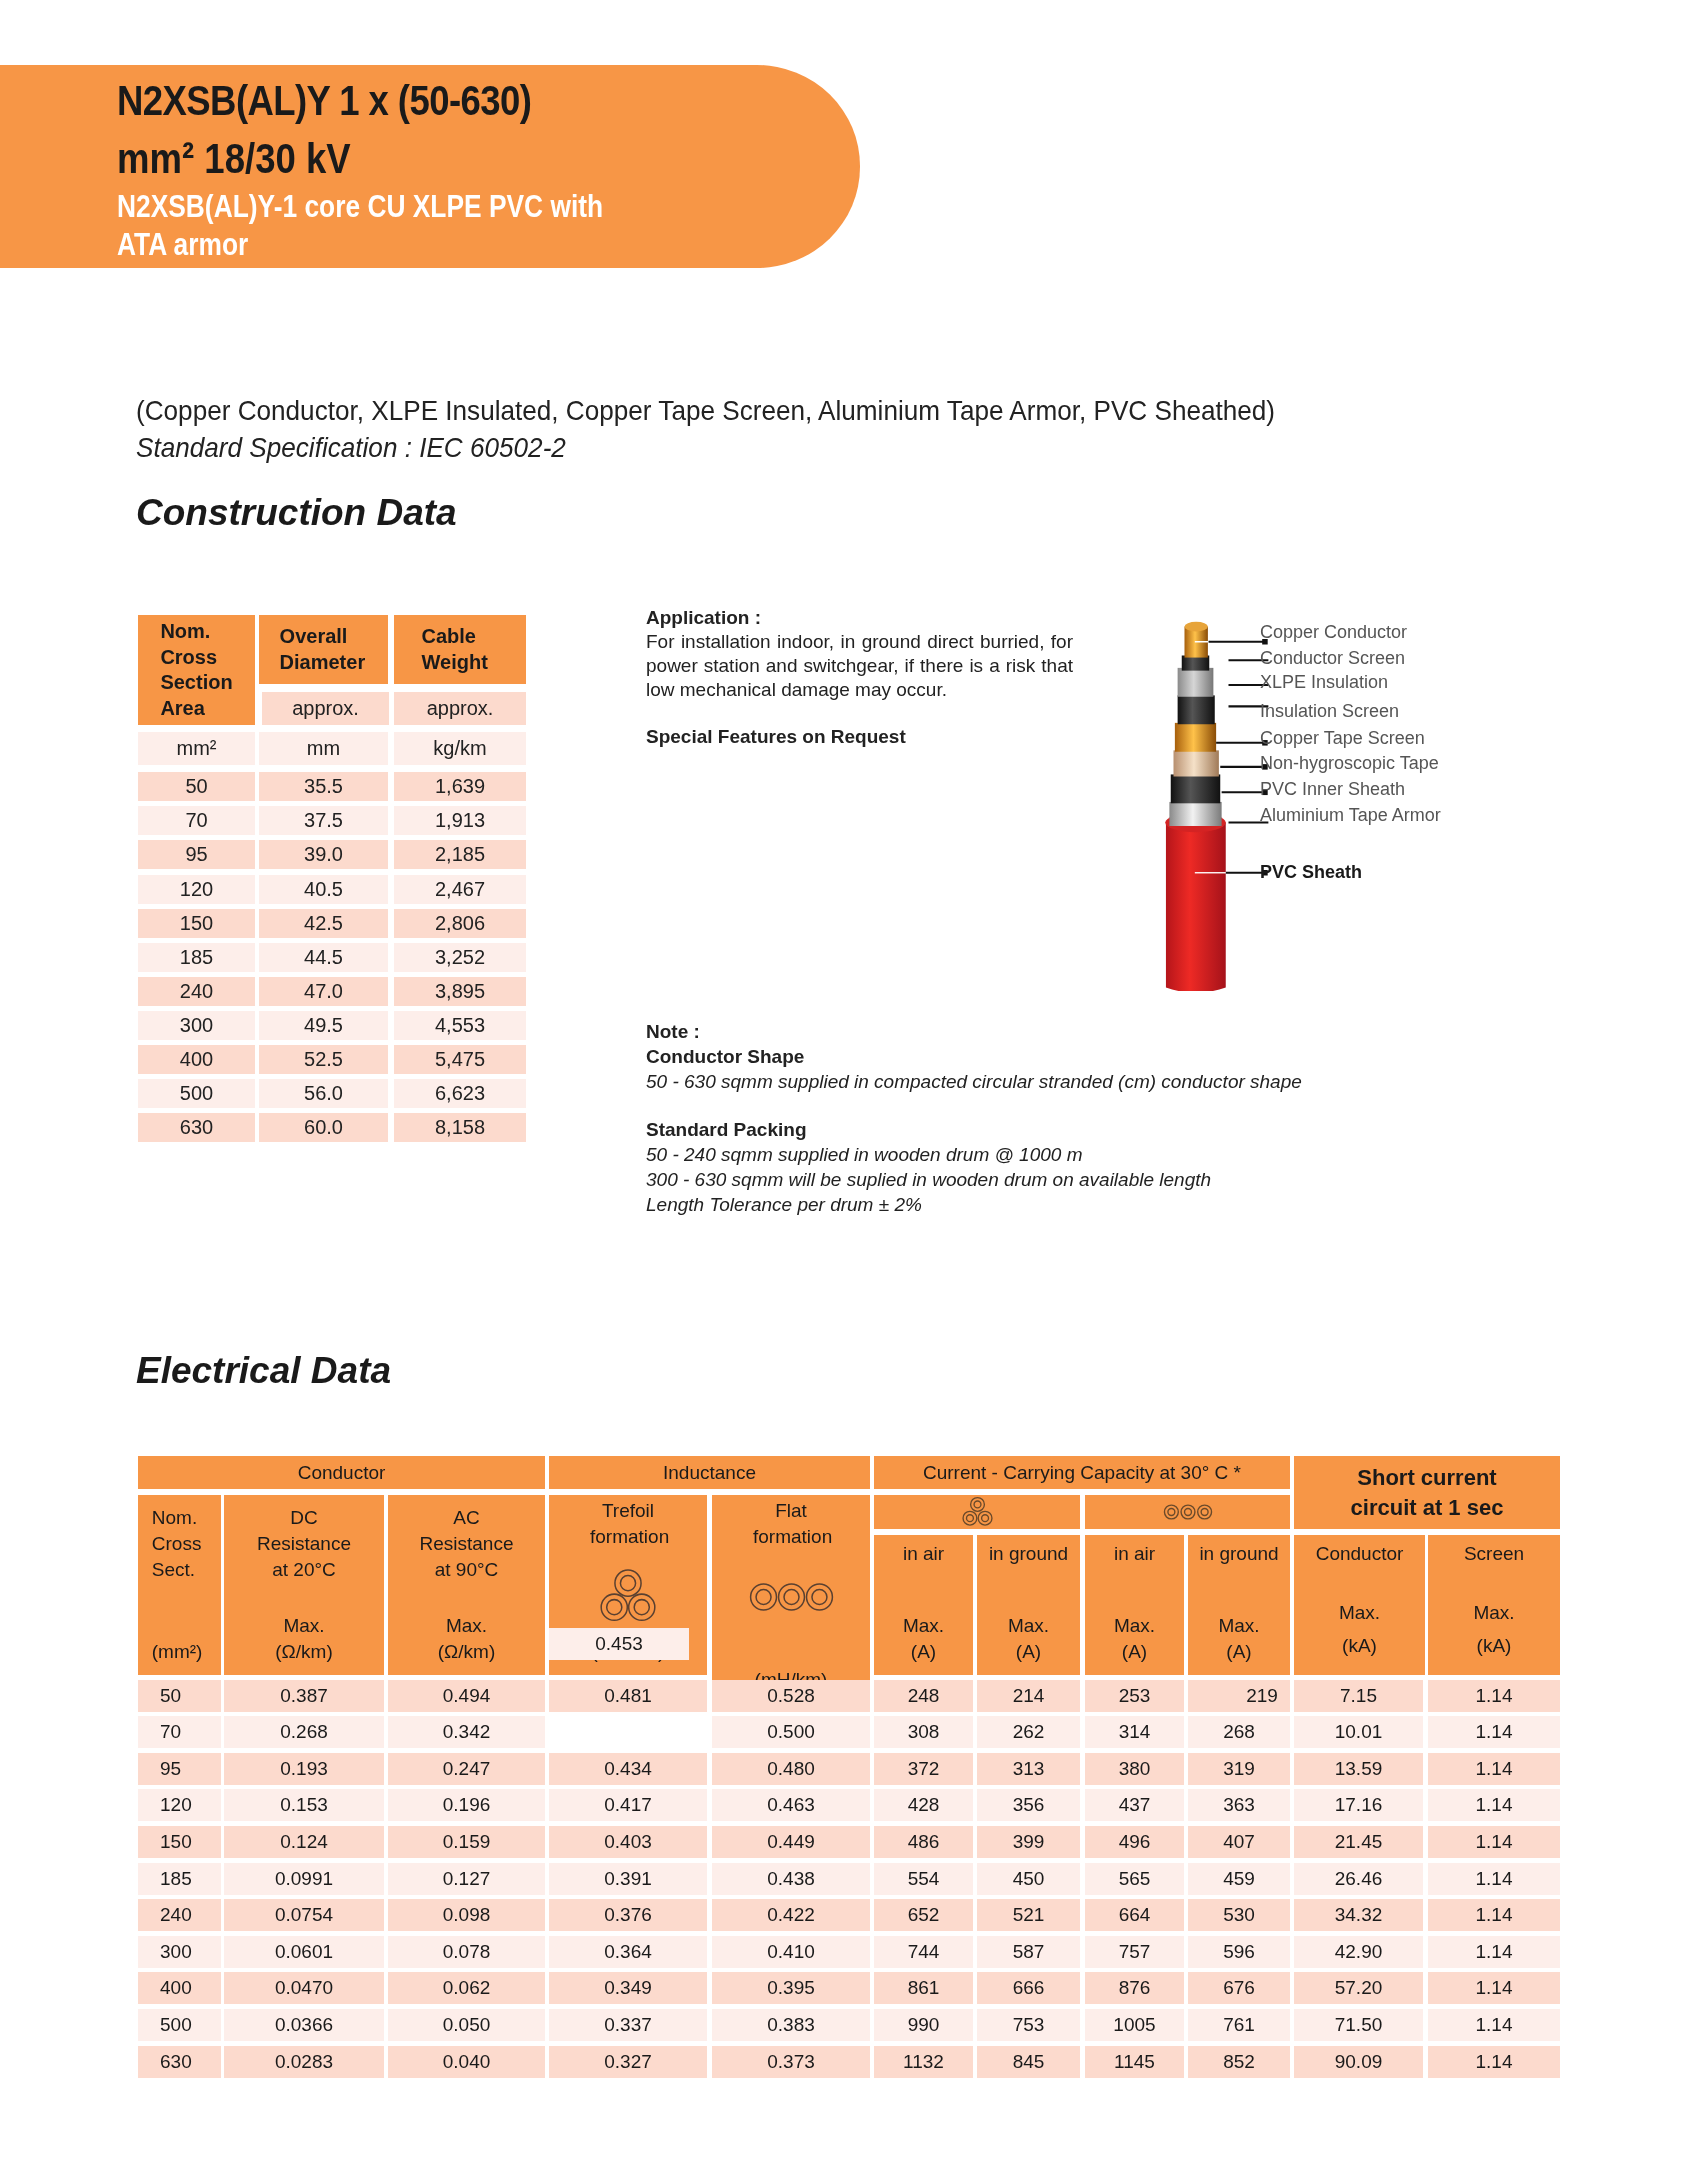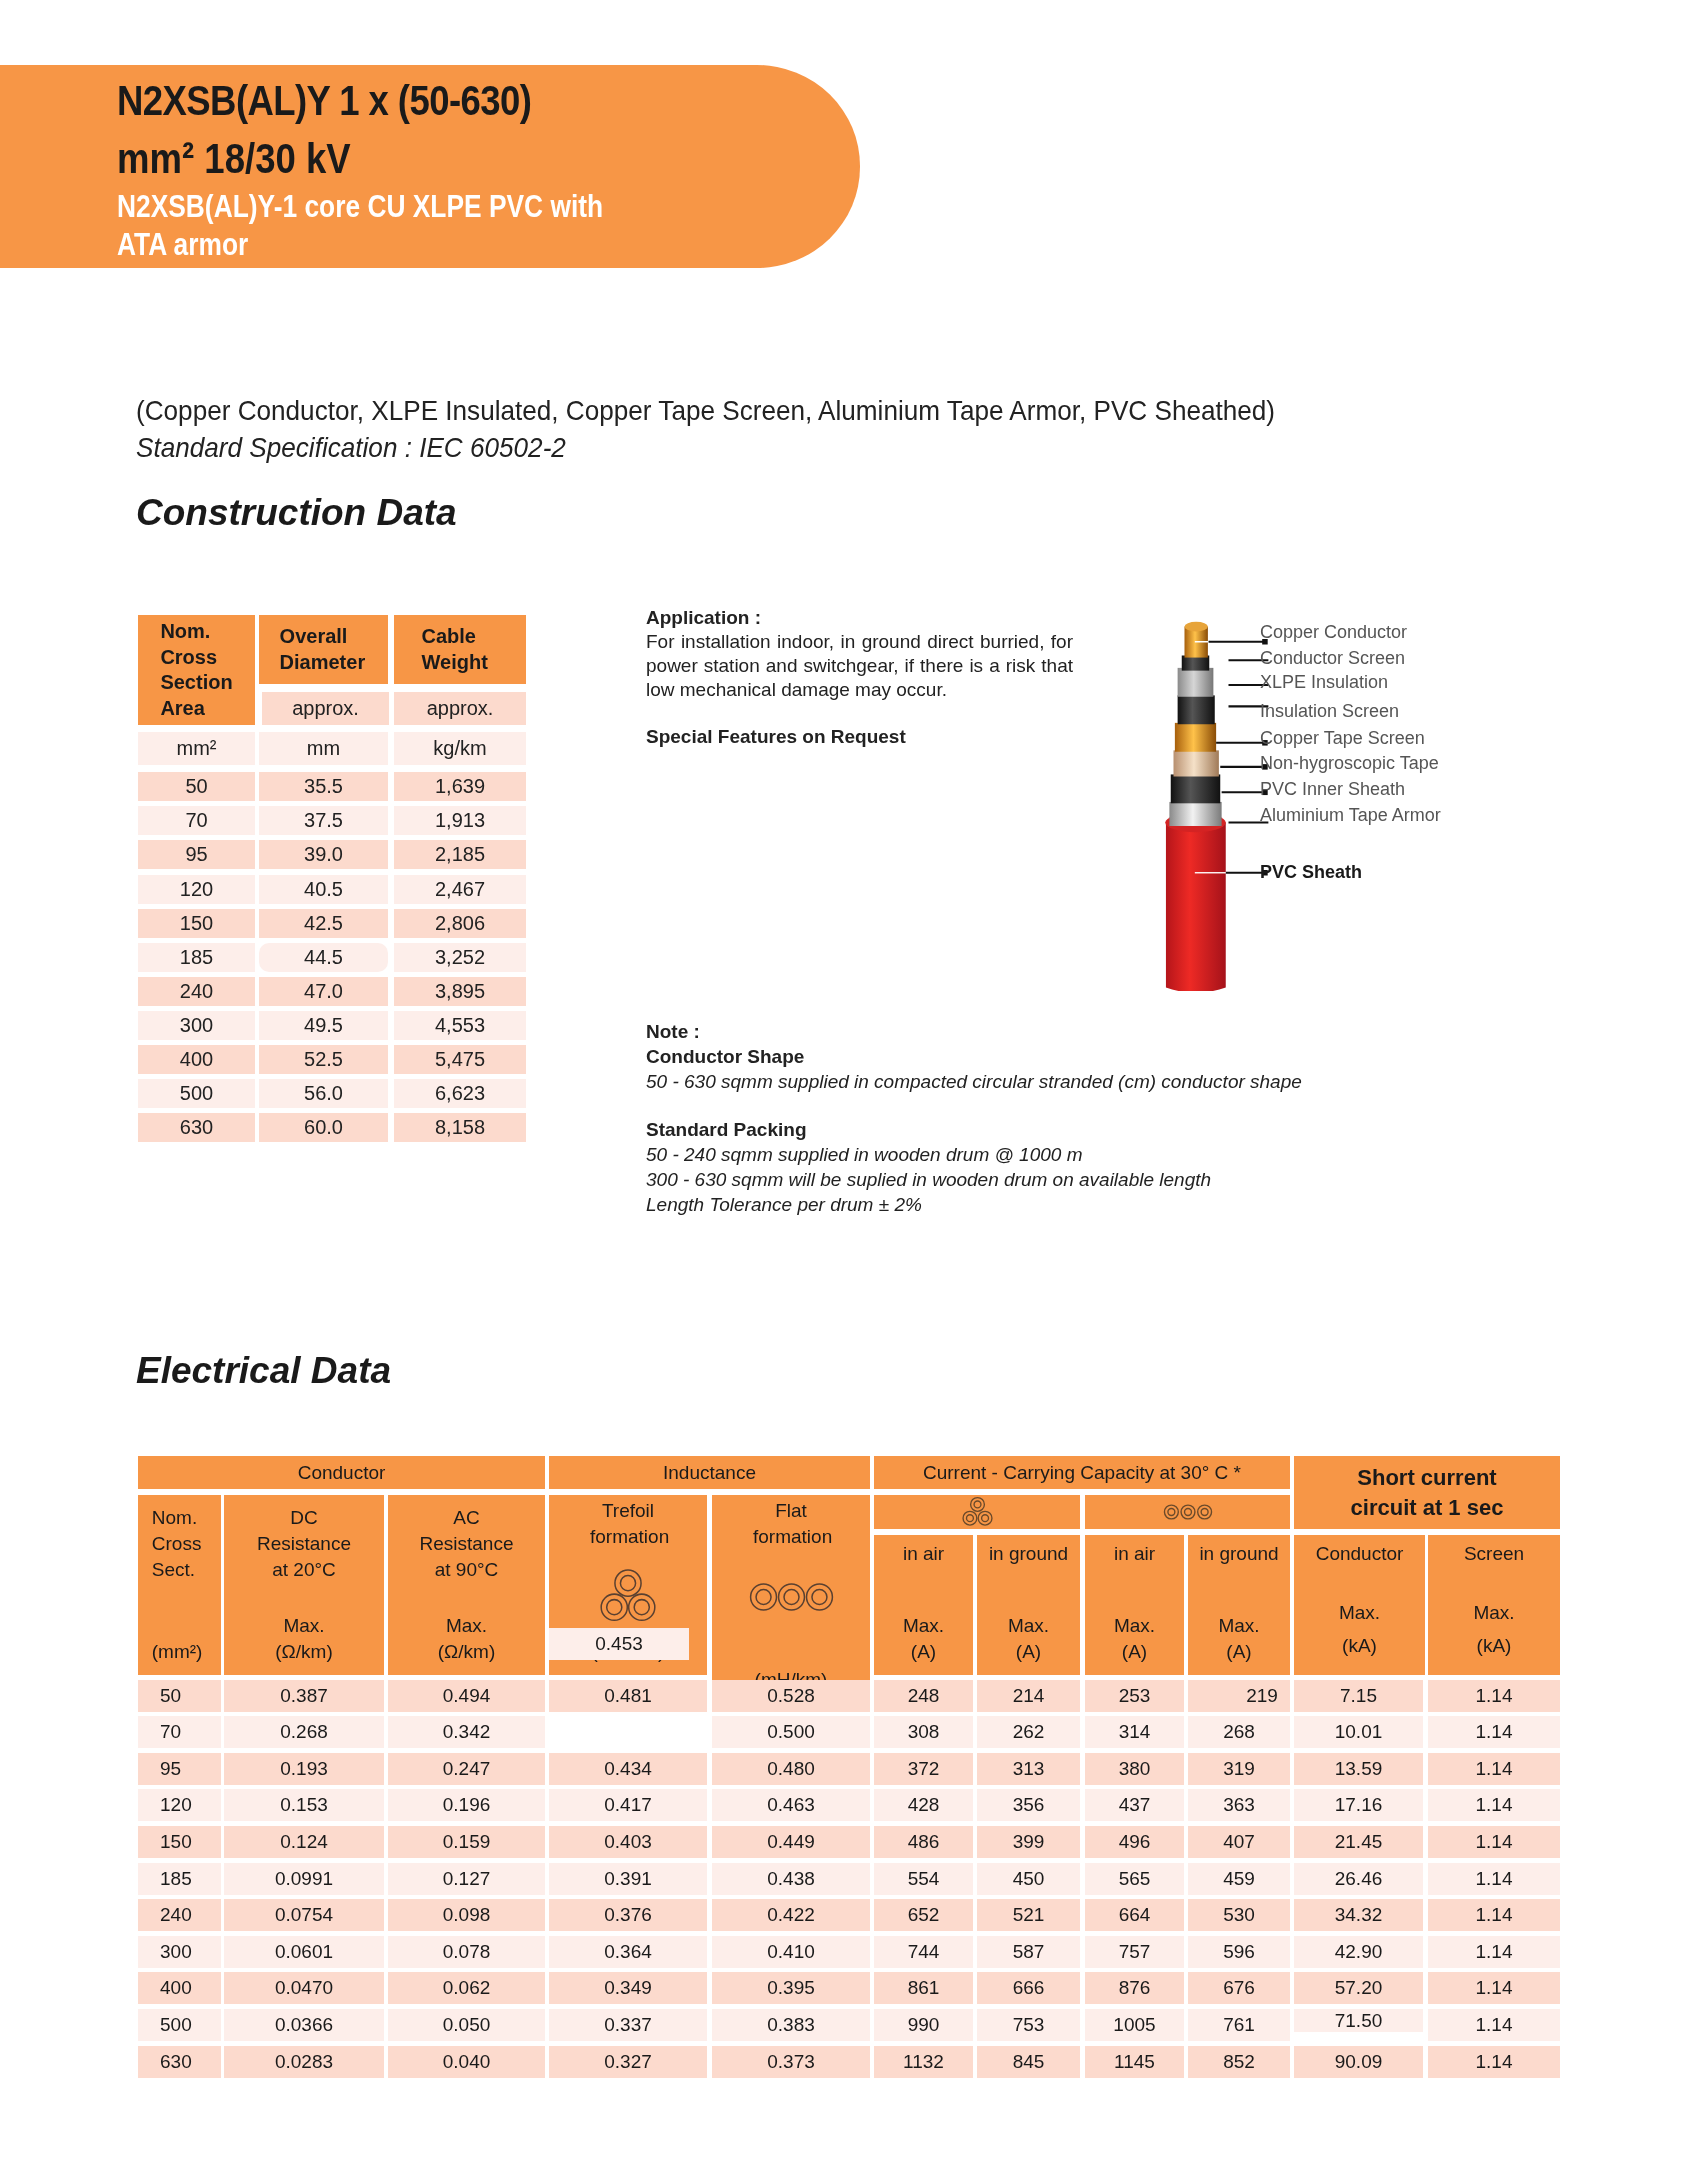--- a/index.html
+++ b/index.html
@@ -85,21 +85,21 @@
     <div class="ct-cell dark" style="left: 138px; top: 840px; width: 117px; height: 29px;">95</div>
     <div class="ct-cell dark" style="left: 259px; top: 840px; width: 129px; height: 29px;">39.0</div>
     <div class="ct-cell dark" style="left: 394px; top: 840px; width: 132px; height: 29px;">2,185</div>
     <div class="ct-cell light" style="left: 138px; top: 875px; width: 117px; height: 29px;">120</div>
     <div class="ct-cell light" style="left: 259px; top: 875px; width: 129px; height: 29px;">40.5</div>
     <div class="ct-cell light" style="left: 394px; top: 875px; width: 132px; height: 29px;">2,467</div>
     <div class="ct-cell dark" style="left: 138px; top: 909px; width: 117px; height: 29px;">150</div>
     <div class="ct-cell dark" style="left: 259px; top: 909px; width: 129px; height: 29px;">42.5</div>
     <div class="ct-cell dark" style="left: 394px; top: 909px; width: 132px; height: 29px;">2,806</div>
     <div class="ct-cell light" style="left: 138px; top: 943px; width: 117px; height: 29px;">185</div>
-    <div class="ct-cell light" style="left: 259px; top: 943px; width: 129px; height: 29px; border-radius: 10px;">44.5</div>
+    <div class="ct-cell light" style="left: 259px; top: 943px; width: 129px; height: 29px;">44.5</div>
     <div class="ct-cell light" style="left: 394px; top: 943px; width: 132px; height: 29px;">3,252</div>
     <div class="ct-cell dark" style="left: 138px; top: 977px; width: 117px; height: 29px;">240</div>
     <div class="ct-cell dark" style="left: 259px; top: 977px; width: 129px; height: 29px;">47.0</div>
     <div class="ct-cell dark" style="left: 394px; top: 977px; width: 132px; height: 29px;">3,895</div>
     <div class="ct-cell light" style="left: 138px; top: 1011px; width: 117px; height: 29px;">300</div>
     <div class="ct-cell light" style="left: 259px; top: 1011px; width: 129px; height: 29px;">49.5</div>
     <div class="ct-cell light" style="left: 394px; top: 1011px; width: 132px; height: 29px;">4,553</div>
     <div class="ct-cell dark" style="left: 138px; top: 1045px; width: 117px; height: 29px;">400</div>
     <div class="ct-cell dark" style="left: 259px; top: 1045px; width: 129px; height: 29px;">52.5</div>
     <div class="ct-cell dark" style="left: 394px; top: 1045px; width: 132px; height: 29px;">5,475</div>
@@ -435,21 +435,21 @@
     <div class="et dark" style="left: 1428px; top: 1972px; width: 132px; height: 32px;">1.14</div>
     <div class="et light" style="left: 138px; top: 2009px; width: 83px; height: 32px; justify-content: flex-start; padding-left: 22px;">500</div>
     <div class="et light" style="left: 224px; top: 2009px; width: 160px; height: 32px;">0.0366</div>
     <div class="et light" style="left: 388px; top: 2009px; width: 157px; height: 32px;">0.050</div>
     <div class="et light" style="left: 549px; top: 2009px; width: 158px; height: 32px; text-align: center;">0.337</div>
     <div class="et light" style="left: 712px; top: 2009px; width: 158px; height: 32px;">0.383</div>
     <div class="et light" style="left: 874px; top: 2009px; width: 99px; height: 32px;">990</div>
     <div class="et light" style="left: 977px; top: 2009px; width: 103px; height: 32px;">753</div>
     <div class="et light" style="left: 1085px; top: 2009px; width: 99px; height: 32px;">1005</div>
     <div class="et light" style="left: 1188px; top: 2009px; width: 102px; height: 32px;">761</div>
-    <div class="et light" style="left: 1294px; top: 2009px; width: 129px; height: 23px; text-align: right;">71.50</div>
+    <div class="et light" style="left: 1294px; top: 2009px; width: 129px; height: 32px; text-align: right;">71.50</div>
     <div class="et light" style="left: 1428px; top: 2009px; width: 132px; height: 32px;">1.14</div>
     <div class="et dark" style="left: 138px; top: 2046px; width: 83px; height: 32px; justify-content: flex-start; padding-left: 22px;">630</div>
     <div class="et dark" style="left: 224px; top: 2046px; width: 160px; height: 32px;">0.0283</div>
     <div class="et dark" style="left: 388px; top: 2046px; width: 157px; height: 32px;">0.040</div>
     <div class="et dark" style="left: 549px; top: 2046px; width: 158px; height: 32px;">0.327</div>
     <div class="et dark" style="left: 712px; top: 2046px; width: 158px; height: 32px;">0.373</div>
     <div class="et dark" style="left: 874px; top: 2046px; width: 99px; height: 32px;">1132</div>
     <div class="et dark" style="left: 977px; top: 2046px; width: 103px; height: 32px;">845</div>
     <div class="et dark" style="left: 1085px; top: 2046px; width: 99px; height: 32px;">1145</div>
     <div class="et dark" style="left: 1188px; top: 2046px; width: 102px; height: 32px;">852</div>

